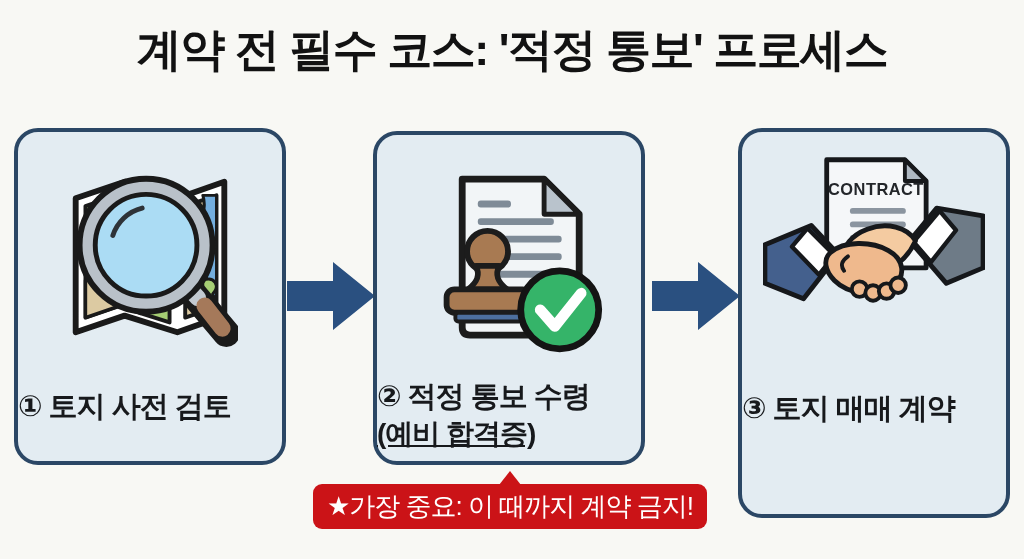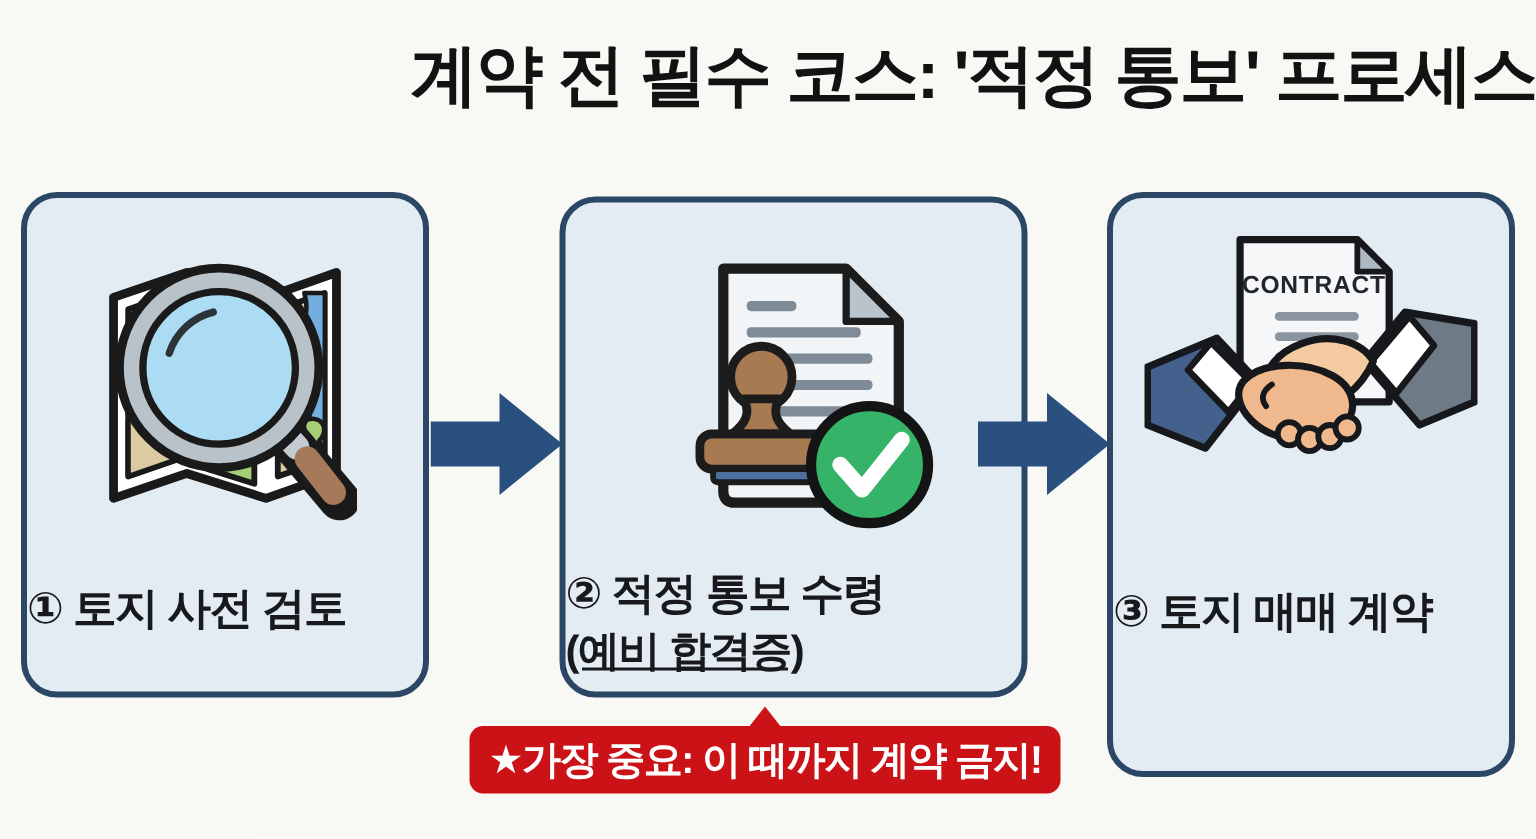--- a/index.html
+++ b/index.html
@@ -3,32 +3,32 @@
 <meta charset="utf-8">
 <style>
   html,body { margin:0; padding:0; }
   body { font-family:"Liberation Sans","DejaVu Sans",sans-serif; }
   .canvas {
     position:relative; width:1024px; height:559px; overflow:hidden;
     background:var(--background,#f8f8f4);
   }
   .title {
     position:absolute; top:20px; left:0; width:100%; margin:0;
-    text-align:right; font-size:45px; font-weight:800; letter-spacing:-1.5px;
+    text-align:center; font-size:45px; font-weight:800; letter-spacing:-1.5px;
     color:var(--title-text,#121212);
   }
   .step-box {
     position:absolute;
     background:var(--box-fill,#e3ecf2);
     border:4px solid var(--box-border,#2b4765);
     border-radius:24px;
     box-sizing:border-box;
   }
   .box1 { left:14px;  top:128px; width:272px; height:337px; }
-  .box2 { left:373px; top:131px; width:312px; height:334px;padding-left:43px; }
+  .box2 { left:373px; top:131px; width:272px; height:334px;padding-left:43px; }
   .box3 { left:738px; top:128px; width:272px; height:390px; }
   .icon-wrap { position:absolute; left:50%; transform:translateX(-50%); }
   .icon1 { top:28px; }
   .icon2 { top:30px; }
   .icon3 { top:20px; }
   .label {
     position:absolute; left:0; width:100%; 
     font-weight:800; font-size:29px; line-height:37px; color:#17191c;
     letter-spacing:-1px;
   }
@@ -37,21 +37,21 @@
   .lbl3 { top:258px; }
   .sublabel { display:block; font-size:28px;text-decoration:underline; }
   .arrow { position:absolute; top:262px; width:88px; height:68px; }
   .arrow1 { left:287px; }
   .arrow2 { left:652px; }
   .arrow polygon { fill:var(--arrow,#2a5080); }
   .warning {
     position:absolute; left:313px; top:484px; width:394px; height:45px;
     background:var(--warning-bg,#cb1317); border-radius:9px;
     display:flex; align-items:center; justify-content:center;
-    color:var(--warning-text,#ffffff); font-size:26px; font-weight:700;
+    color:var(--warning-text,#ffffff); font-size:26px; font-weight:400;
     letter-spacing:-1px;
   }
   .warning-pointer {
     position:absolute; top:-13px; left:186px; width:0; height:0;
     border-left:11px solid transparent; border-right:11px solid transparent;
     border-bottom:14px solid var(--warning-bg,#cb1317);
   }
 </style>
 </head>
 <body>

